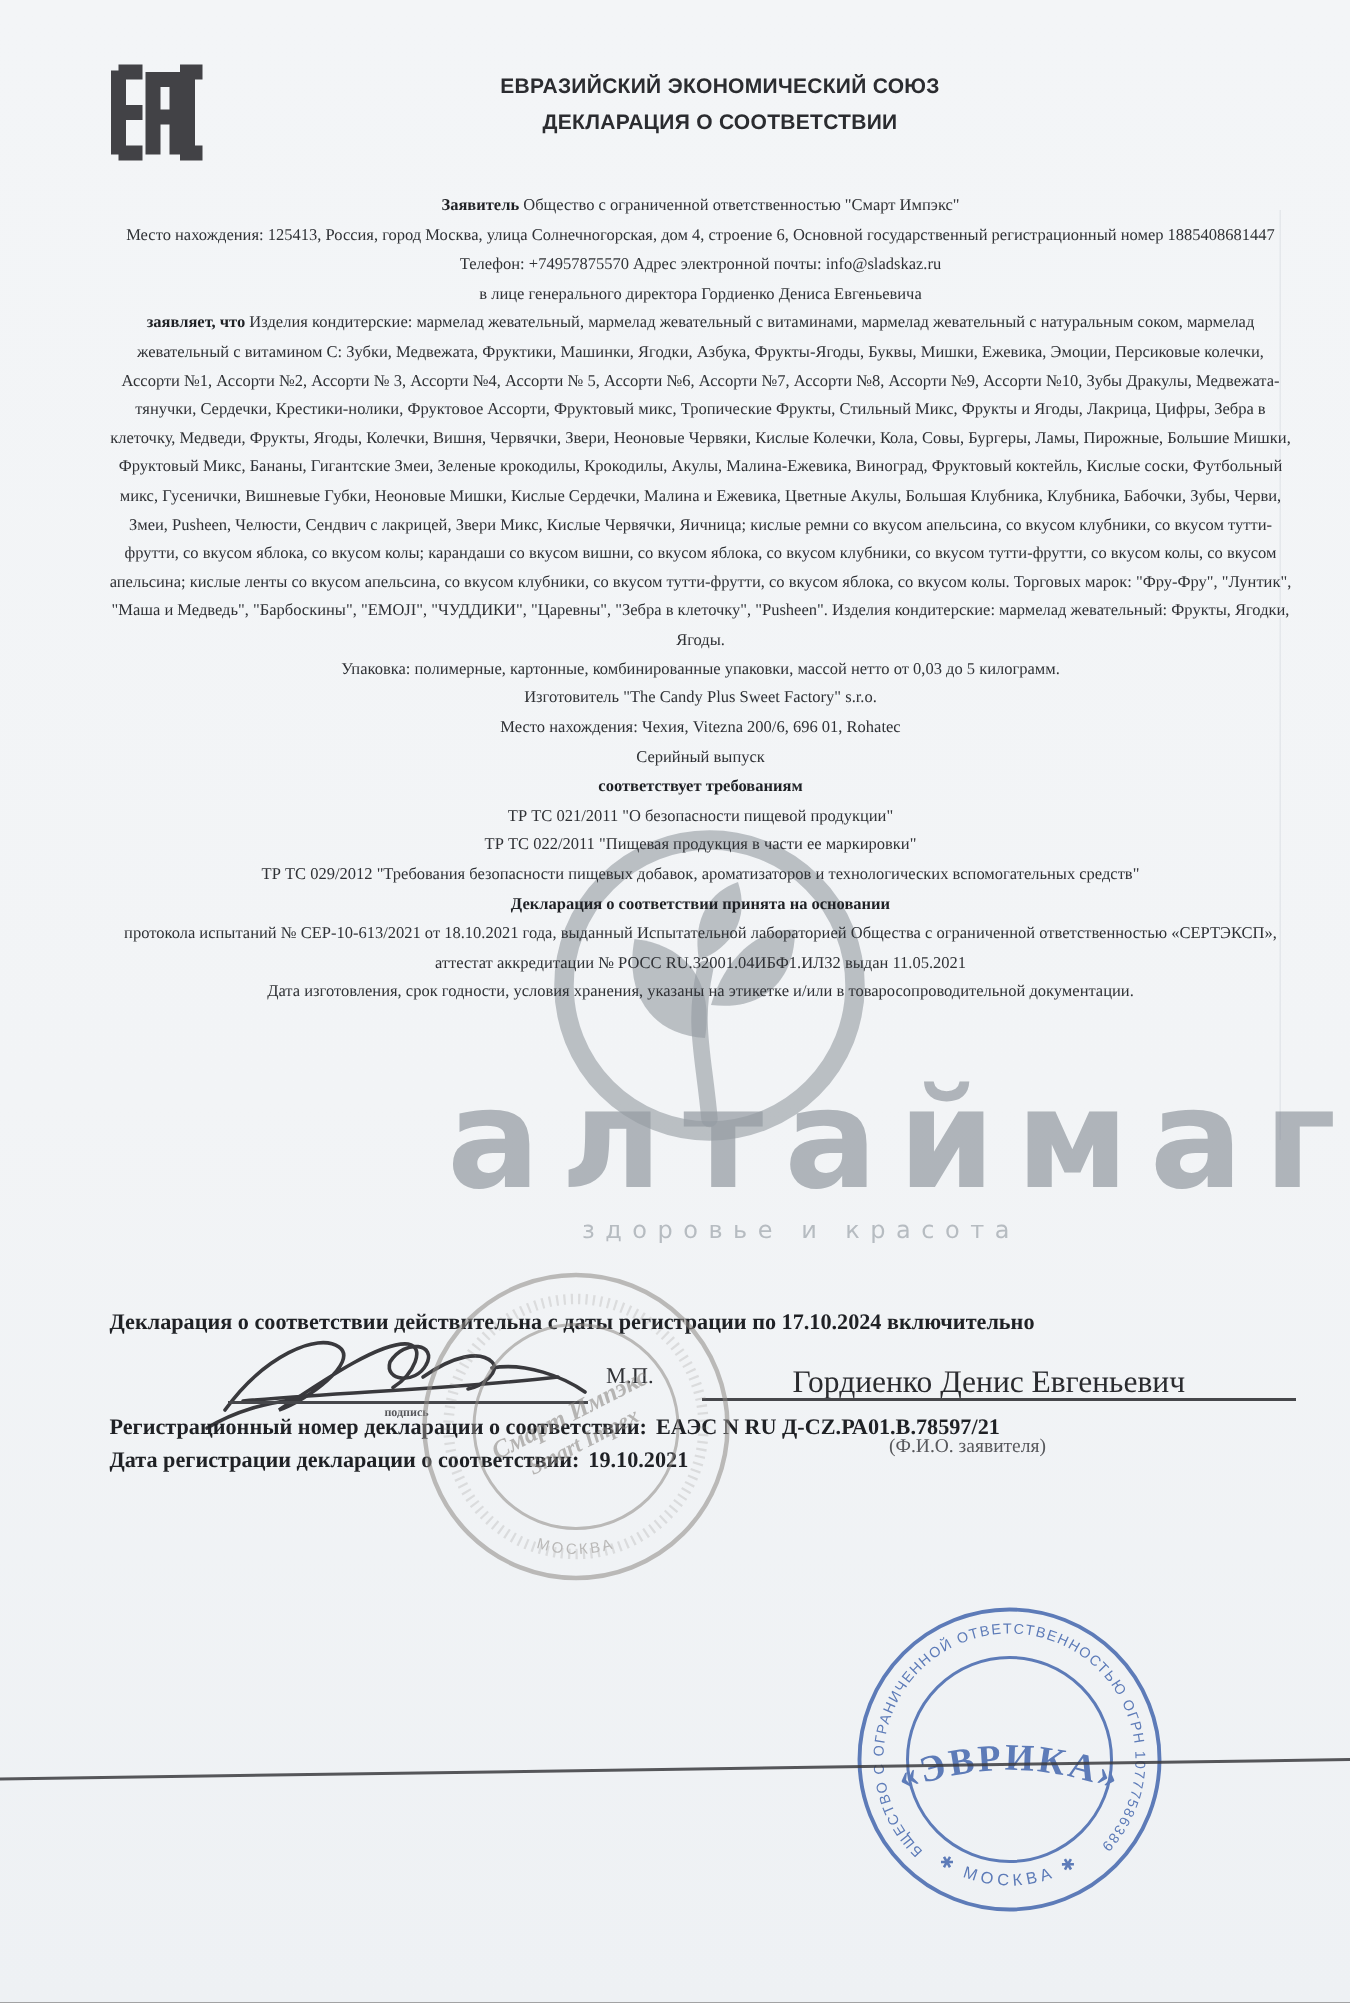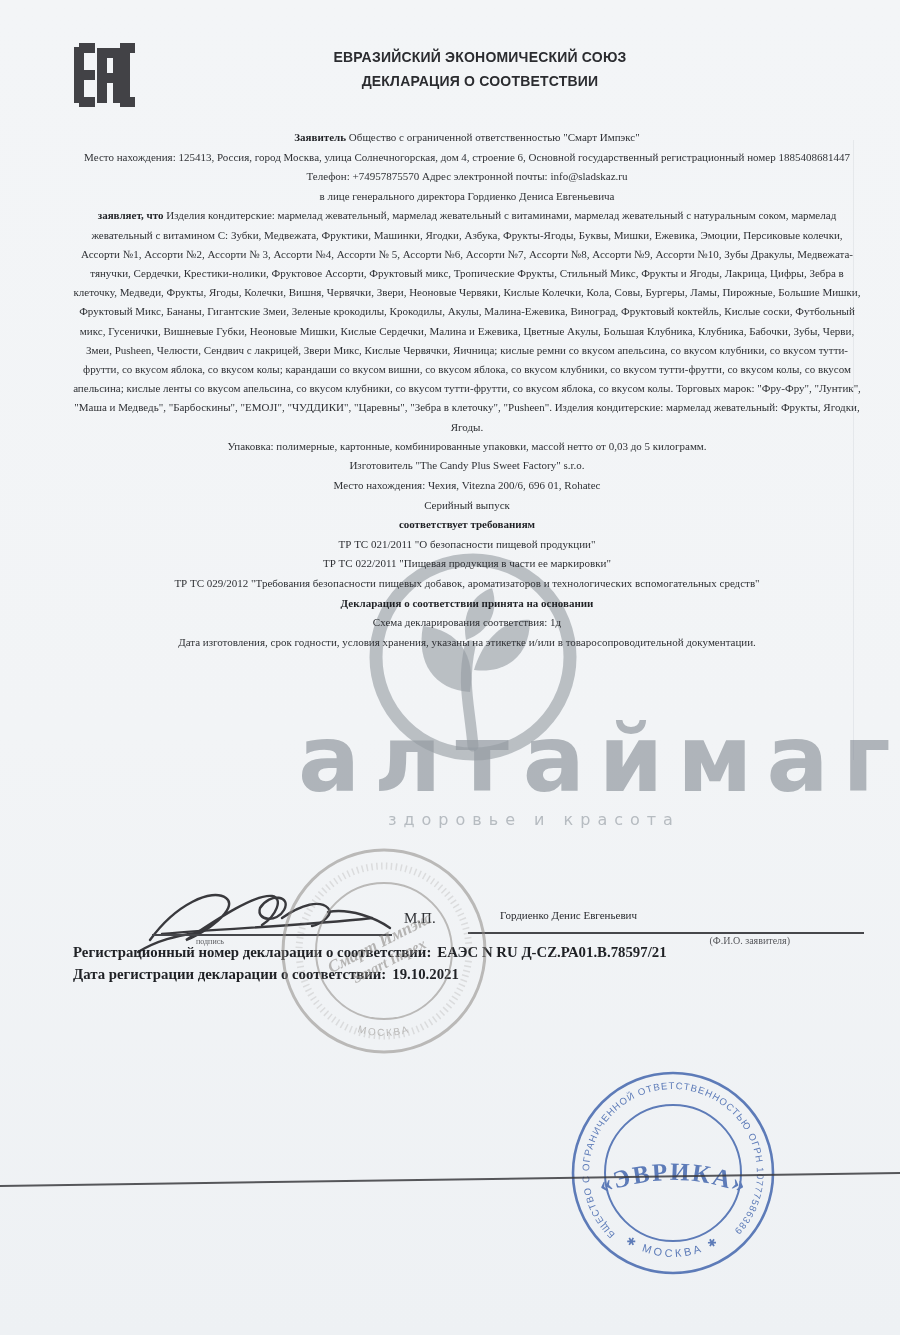--- a/index.html
+++ b/index.html
@@ -26,27 +26,27 @@
     font-size:11px;line-height:19.6px;color:#2f3135;text-align:center;}
   .bodytext p{margin:0;}
   .bodytext b{color:#1f2125;}
   p.products{line-height:19.2px;}
   .abs-line{position:absolute;left:73px;z-index:3;font-size:14.8px;color:#1f2125;font-weight:bold;
     font-family:"Liberation Serif",serif;}
   .reg-line span{margin-right:6px;}
   
   .sig-svg{position:absolute;left:132px;top:878px;z-index:3;}
   .sig-underline{position:absolute;left:152px;top:934px;width:240px;height:1.6px;background:#46474b;z-index:3;}
-  .sig-caption{position:absolute;left:196px;top:937px;width:150px;font-size:8px;
-    color:#57585c;z-index:3;}
+  .sig-caption{position:absolute;left:196px;top:937px;width:150px;text-align:center;font-size:8px;
+    color:#57585c;z-index:3;font-weight:bold;}
   .mp-label{position:absolute;left:404px;top:910px;font-size:15px;color:#2f3135;z-index:3;}
-  .fio-name{position:absolute;left:500px;top:909px;width:290px;text-align:left;font-size:11px;
+  .fio-name{position:absolute;left:500px;top:909px;width:290px;text-align:right;font-size:21px;
     color:#2a2b2f;z-index:3;}
   .fio-underline{position:absolute;left:468px;top:932px;width:396px;height:1.5px;background:#46474b;z-index:3;}
-  .fio-caption{position:absolute;left:500px;top:935px;width:290px;text-align:right;font-size:10px;
+  .fio-caption{position:absolute;left:500px;top:956px;width:290px;text-align:center;font-size:13px;
     color:#57585c;z-index:3;}
   
   .stamp-applicant{position:absolute;left:278px;top:845px;z-index:4;opacity:.55;}
   .stamp-evrika{position:absolute;left:566px;top:1066px;z-index:4;opacity:.9;}
   .scan-line{position:absolute;left:0;top:1160px;z-index:5;}
 </style>
 </head>
 <body>
 
 <div class="page">
@@ -90,24 +90,25 @@
     <p class="products"><b>заявляет, что</b><span> Изделия кондитерские: мармелад жевательный, мармелад жевательный с витаминами, мармелад жевательный с натуральным соком, мармелад жевательный с витамином С: Зубки, Медвежата, Фруктики, Машинки, Ягодки, Азбука, Фрукты-Ягоды, Буквы, Мишки, Ежевика, Эмоции, Персиковые колечки, Ассорти №1, Ассорти №2, Ассорти № 3, Ассорти №4, Ассорти № 5, Ассорти №6, Ассорти №7, Ассорти №8, Ассорти №9, Ассорти №10, Зубы Дракулы, Медвежата-тянучки, Сердечки, Крестики-нолики, Фруктовое Ассорти, Фруктовый микс, Тропические Фрукты, Стильный Микс, Фрукты и Ягоды, Лакрица, Цифры, Зебра в клеточку, Медведи, Фрукты, Ягоды, Колечки, Вишня, Червячки, Звери, Неоновые Червяки, Кислые Колечки, Кола, Совы, Бургеры, Ламы, Пирожные, Большие Мишки, Фруктовый Микс, Бананы, Гигантские Змеи, Зеленые крокодилы, Крокодилы, Акулы, Малина-Ежевика, Виноград, Фруктовый коктейль, Кислые соски, Футбольный микс, Гусенички, Вишневые Губки, Неоновые Мишки, Кислые Сердечки, Малина и Ежевика, Цветные Акулы, Большая Клубника, Клубника, Бабочки, Зубы, Черви, Змеи, Pusheen, Челюсти, Сендвич с лакрицей, Звери Микс, Кислые Червячки, Яичница; кислые ремни со вкусом апельсина, со вкусом клубники, со вкусом тутти-фрутти, со вкусом яблока, со вкусом колы; карандаши со вкусом вишни, со вкусом яблока, со вкусом клубники, со вкусом тутти-фрутти, со вкусом колы, со вкусом апельсина; кислые ленты со вкусом апельсина, со вкусом клубники, со вкусом тутти-фрутти, со вкусом яблока, со вкусом колы. Торговых марок: "Фру-Фру", "Лунтик", "Маша и Медведь", "Барбоскины", "EMOJI", "ЧУДДИКИ", "Царевны", "Зебра в клеточку", "Pusheen". Изделия кондитерские: мармелад жевательный: Фрукты, Ягодки, Ягоды.</span></p>
     <p>Упаковка: полимерные, картонные, комбинированные упаковки, массой нетто от 0,03 до 5 килограмм.</p>
     <p>Изготовитель "The Candy Plus Sweet Factory" s.r.o.</p>
     <p>Место нахождения: Чехия, Vitezna 200/6, 696 01, Rohatec</p>
     <p>Серийный выпуск</p>
     <p><b>соответствует требованиям</b></p>
     <p>ТР ТС 021/2011 "О безопасности пищевой продукции"</p>
     <p>ТР ТС 022/2011 "Пищевая продукция в части ее маркировки"</p>
     <p>ТР ТС 029/2012 "Требования безопасности пищевых добавок, ароматизаторов и технологических вспомогательных средств"</p>
     <p><b>Декларация о соответствии принята на основании</b></p>
-    <p>Схема декларирования соответствия: 1д</p>
+    <p>протокола испытаний № СЕР-10-613/2021 от 18.10.2021 года, выданный Испытательной лабораторией Общества с ограниченной ответственностью «СЕРТЭКСП», аттестат аккредитации № РОСС RU.32001.04ИБФ1.ИЛ32 выдан 11.05.2021</p>
     <p>Дата изготовления, срок годности, условия хранения, указаны на этикетке и/или в товаросопроводительной документации.</p>
   </div>
 
+  <div class="abs-line" style="top:874px;">Декларация о соответствии действительна с даты регистрации по 17.10.2024 включительно</div>
 
   <svg class="sig-svg" width="290" height="90" viewBox="0 0 290 90">
     <g stroke="#2a2a2e" stroke-width="2.4" fill="none" stroke-linecap="round" opacity=".92">
       <path d="M6,74 C26,62 44,58 64,55"></path>
       <path d="M18,62 C44,26 80,10 94,20 C108,30 72,56 54,62 C84,42 122,16 140,18 C152,20 144,38 130,47"></path>
       <path d="M128,30 c10,-16 32,-12 24,2 c-7,13 -28,11 -24,-2"></path>
       <path d="M150,40 C170,26 188,22 196,30 C202,36 190,46 180,48"></path>
       <path d="M30,56 C96,50 170,48 240,40"></path>
       <path d="M196,34 C218,30 244,40 258,50"></path>
     </g>

